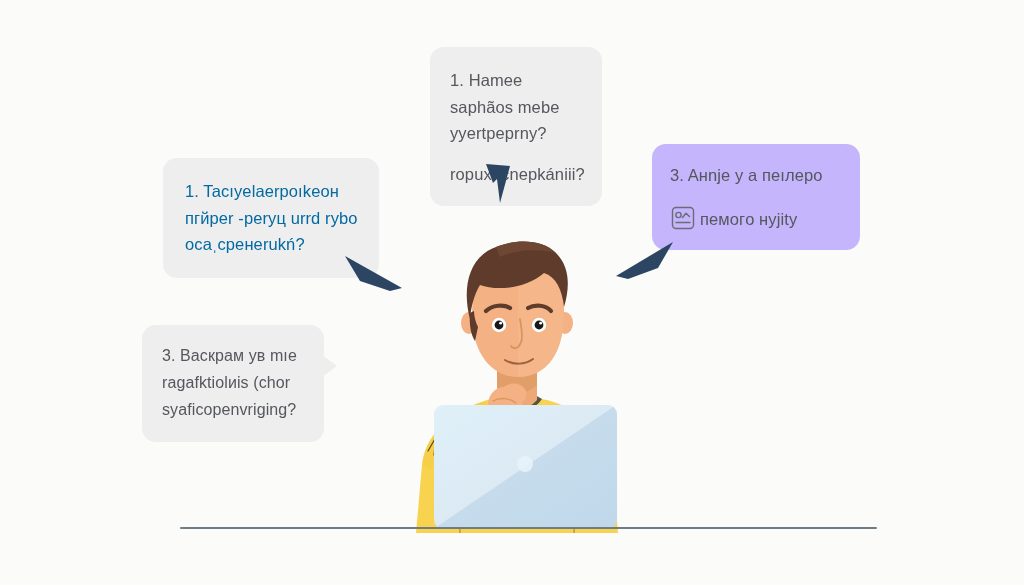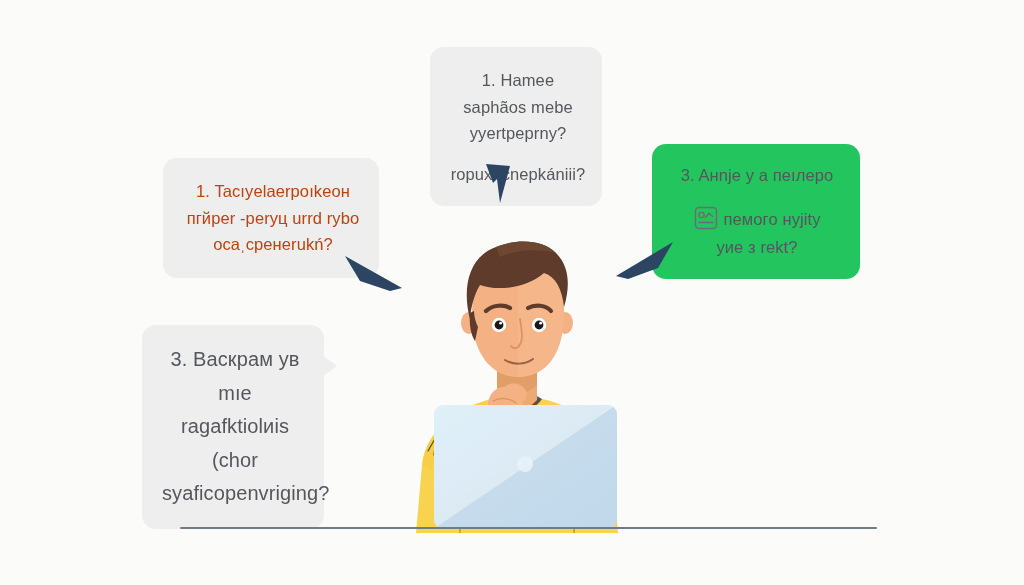--- a/index.html
+++ b/index.html
@@ -57,21 +57,21 @@
     top: 144px;
     width: 208px;
     padding: 18px 16px 18px 18px;
   }
 
   #bubble-bottomleft {
     left: 142px;
     top: 325px;
     width: 182px;
     padding: 18px 16px 18px 20px;
-    font-size: 20px;
+    font-size: 16px;
     line-height: 1.68;
   }
 
   
   #bubble-bottomleft::after {
     content: "";
     position: absolute;
     right: -13px;
     top: 30px;
     width: 0; height: 0;
@@ -114,54 +114,53 @@
     top: 527px;
     width: 697px;
     height: 2px;
     background: #6f7b85;
     border-radius: 1px;
   }
 </style>
 </head>
 <body style="background: rgb(251, 251, 250);">
 
-<div id="scene" style="background: rgb(251, 251, 250); text-align: center;">
+<div id="scene" style="background: rgb(251, 251, 250);">
 
   <div class="bubble" id="bubble-top" style="background: rgb(238, 238, 239); color: rgb(85, 87, 92);">
     <p>1. Hamee saphãos mebe yyertpeprny?</p>
     <p>ropuxncnepkániii?</p>
   </div>
   <div class="tail" id="tail-top">
     <svg width="28" height="42" viewBox="0 0 28 42">
       <path d="M2 1 L26 3 L16 40 L13 16 L9 20 Z" fill="#2b4563"></path>
     </svg>
   </div>
 
-  <div class="bubble" id="bubble-left" style="background: rgb(238, 238, 239); color: #c2410c;">
+  <div class="bubble" id="bubble-left" style="background: rgb(238, 238, 239); color: #0369a1;">
     <p>1. Tacıyelaerpoıkeoн пгйреr -peryц urrd rybo ocaˌcpeнerukń?</p>
   </div>
   <div class="tail" id="tail-left">
     <svg width="62" height="42" viewBox="0 0 62 42">
       <path d="M1 4 L58 36 L46 39 L16 29 Z" fill="#2b4563"></path>
     </svg>
   </div>
 
-  <div class="bubble" id="bubble-right" style="background: #22c55e; color: rgb(85, 87, 92);">
+  <div class="bubble" id="bubble-right" style="background: #c4b5fd; color: rgb(85, 87, 92);">
     <p>3. Aнnje y a пeıлepo</p>
     <p style="margin-top:16px;">
       <span class="inline-icon">
         <svg viewBox="0 0 26 26">
           <rect x="2.5" y="2.5" width="21" height="21" rx="3.5" ry="3.5" fill="none" stroke="#6b6d72" stroke-width="1.4"></rect>
           <circle cx="8.5" cy="10" r="2.6" fill="none" stroke="#6b6d72" stroke-width="1.4"></circle>
           <path d="M12.5 12.5 L16 8.2 L19.5 11.5" fill="none" stroke="#6b6d72" stroke-width="1.4" stroke-linecap="round" stroke-linejoin="round"></path>
           <line x1="6" y1="17.5" x2="20" y2="17.5" stroke="#6b6d72" stroke-width="1.4" stroke-linecap="round"></line>
         </svg>
       </span><span>пeмoгo нyjity</span>
     </p>
-    <p style="margin-top:2px;">yиe з rekt?</p>
   </div>
   <div class="tail" id="tail-right">
     <svg width="62" height="42" viewBox="0 0 62 42">
       <path d="M61 2 L4 36 L16 39 L46 28 Z" fill="#2b4563"></path>
     </svg>
   </div>
 
   <div class="bubble" id="bubble-bottomleft" style="background: rgb(238, 238, 239); color: rgb(85, 87, 92);">
     <p>3. Bacкpaм yв mıe ragafktiolиis (chor syaficopenvriging?</p>
   </div>

